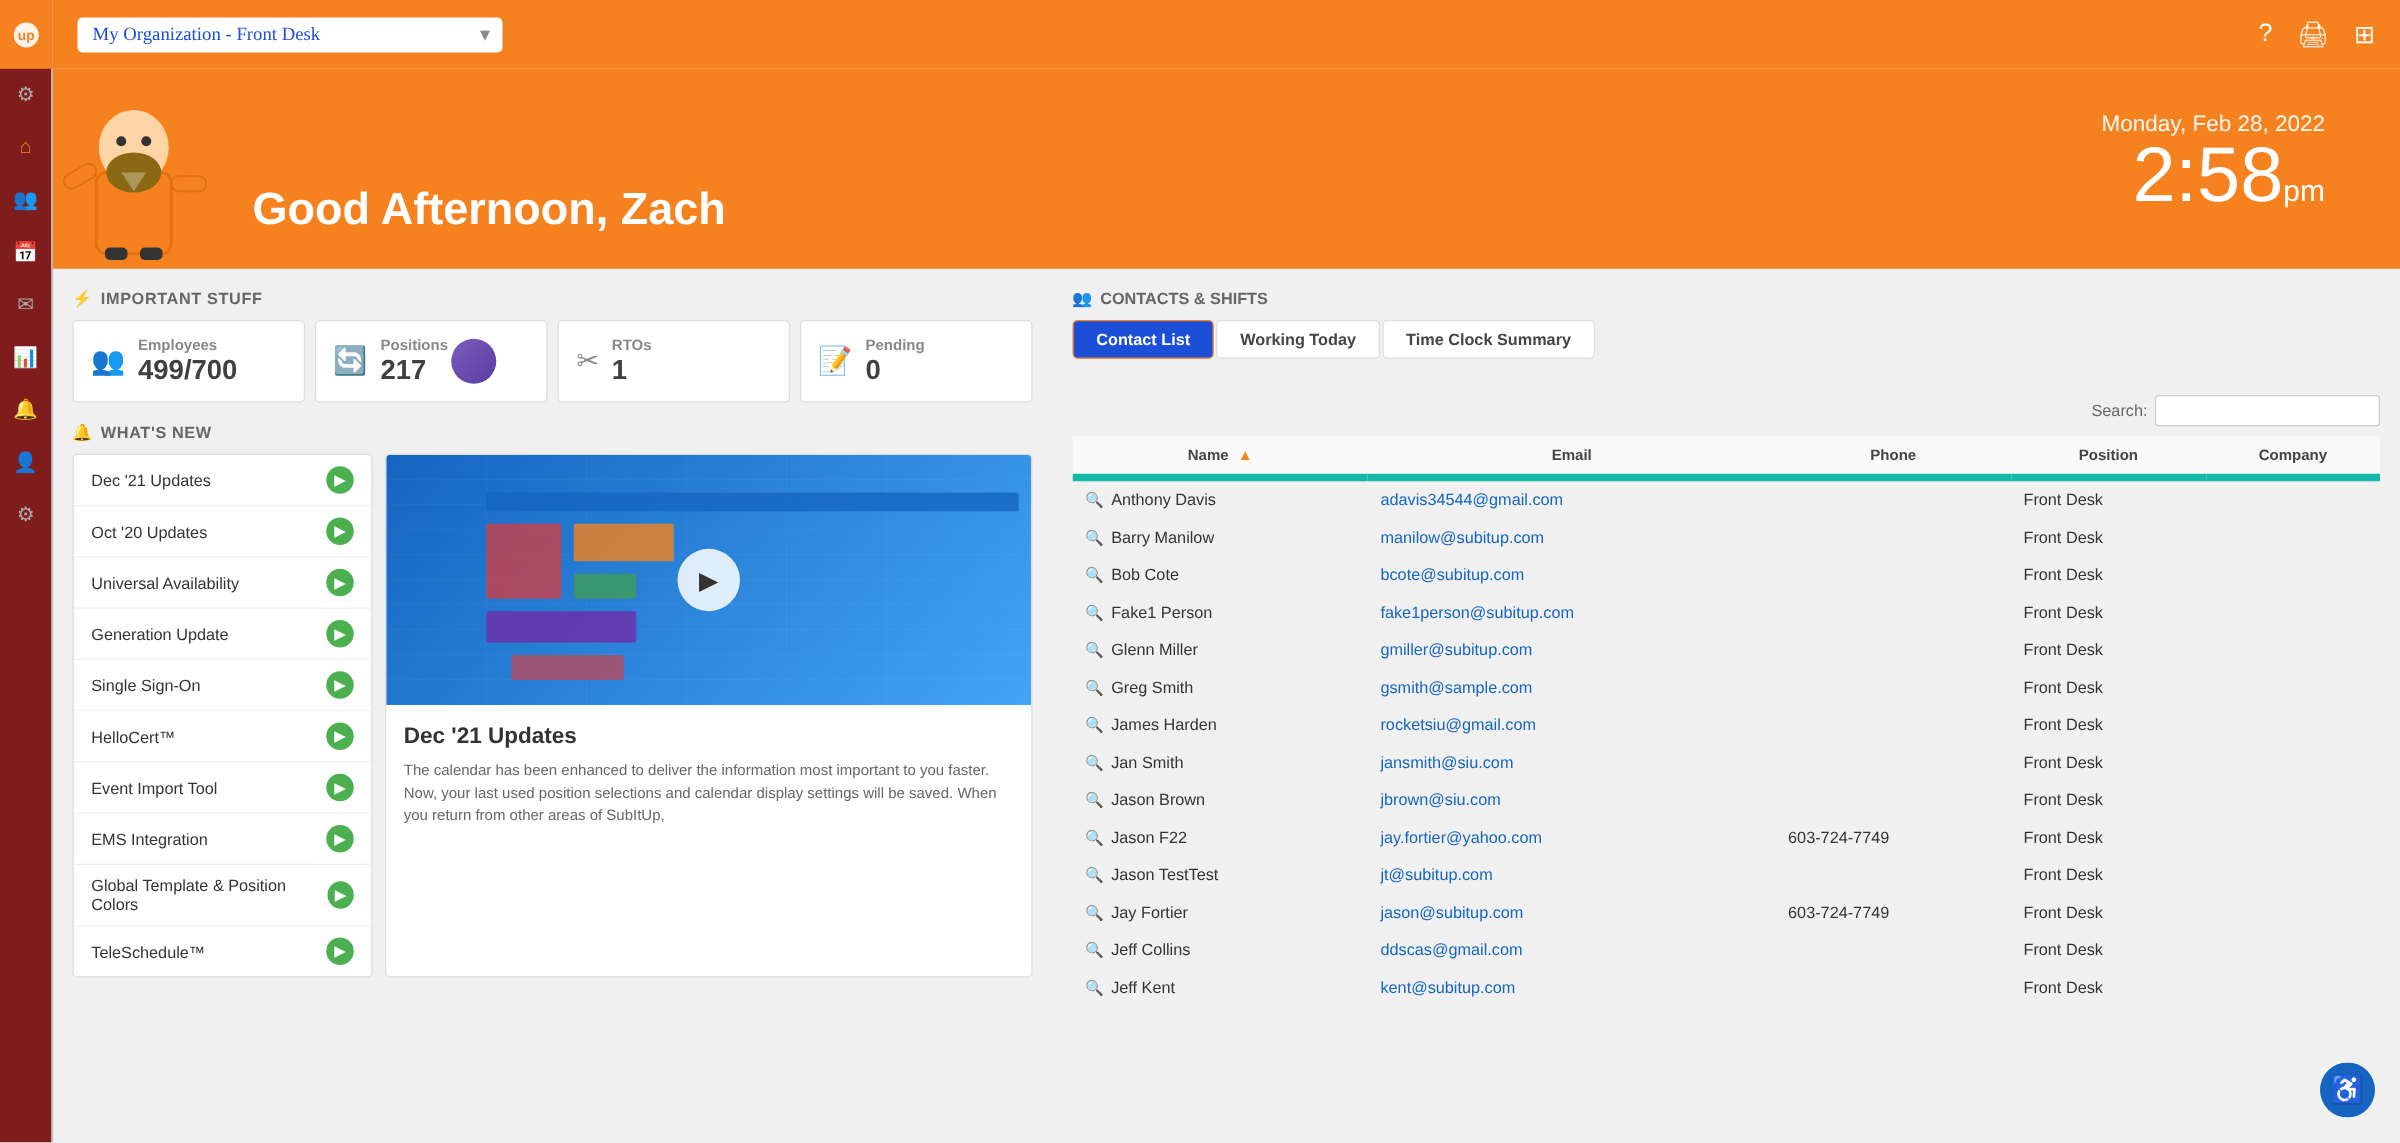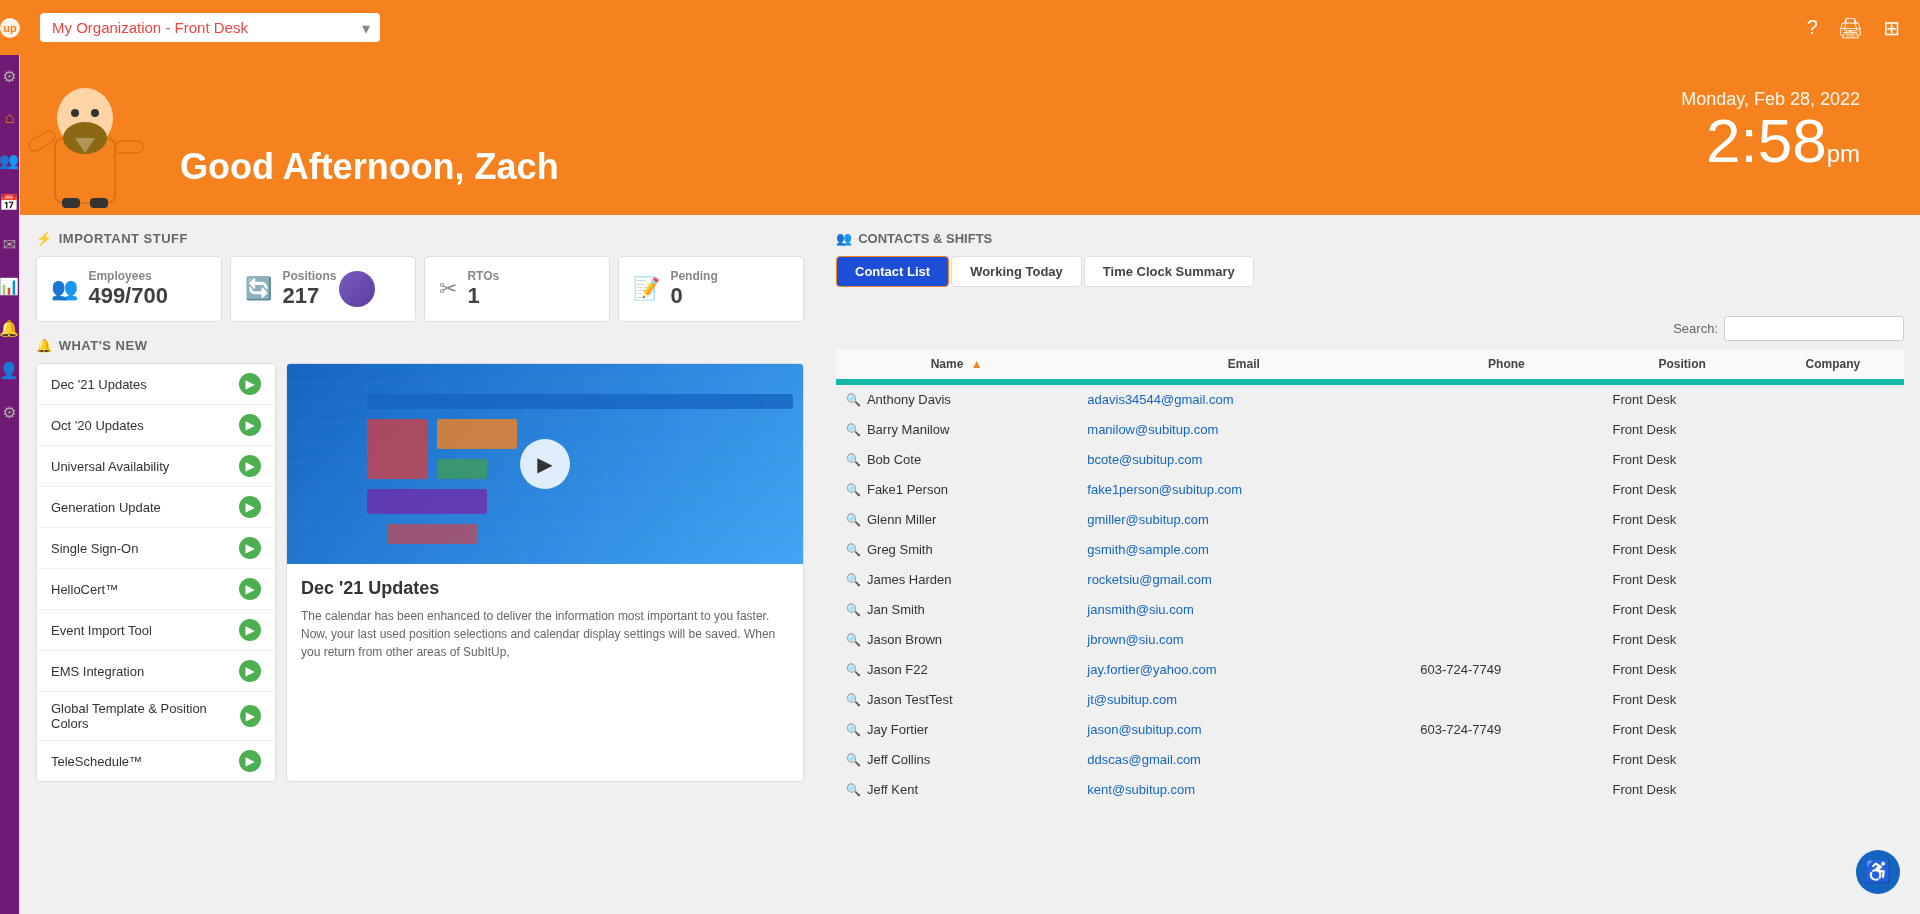--- a/index.html
+++ b/index.html
@@ -1,21 +1,21 @@
 <!DOCTYPE html>
 <html><head>
   <meta charset="utf-8">
   <style>
     * { box-sizing: border-box; margin: 0; padding: 0; }
     body { font-family: 'Segoe UI', Arial, sans-serif; background: #f0f0f0; display: flex; width: 1920px; height: 914px; overflow: hidden; }
 
     
     #sidebar {
-      width: 20px;
-      background: #701a75;
+      width: 42px;
+      background: #7f1d1d;
       display: flex;
       flex-direction: column;
       align-items: center;
       padding-top: 0;
       border-right: 1px solid #e0e0e0;
       z-index: 10;
     }
     .sidebar-logo {
       width: 42px;
       height: 55px;
@@ -55,25 +55,26 @@
       align-items: center;
       padding: 0 20px;
       justify-content: space-between;
     }
     #org-selector {
       background: #fff;
       border: none;
       border-radius: 4px;
       padding: 6px 30px 6px 12px;
       font-size: 15px;
-      color: #ef4444;
+      color: #1d4ed8;
       appearance: none;
       cursor: pointer;
       min-width: 340px;
       position: relative;
+      font-family: Liberation Serif, serif;
     }
     .org-selector-wrap {
       position: relative;
       display: inline-block;
     }
     .org-selector-wrap::after {
       content: '▾';
       position: absolute;
       right: 10px;
       top: 50%;

